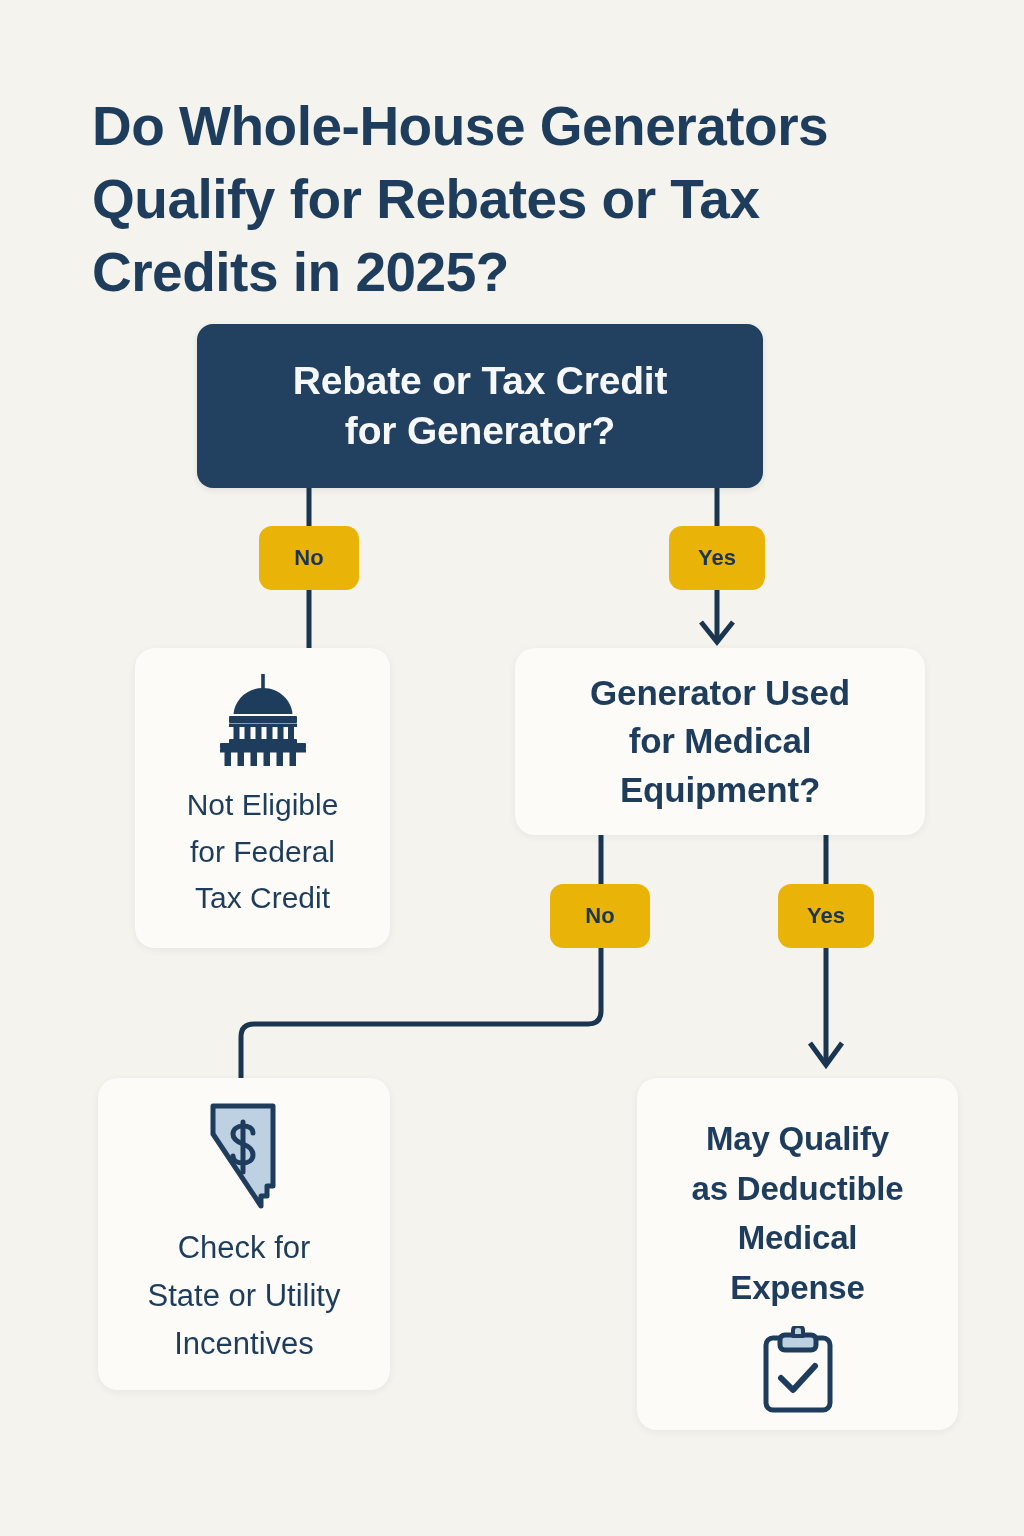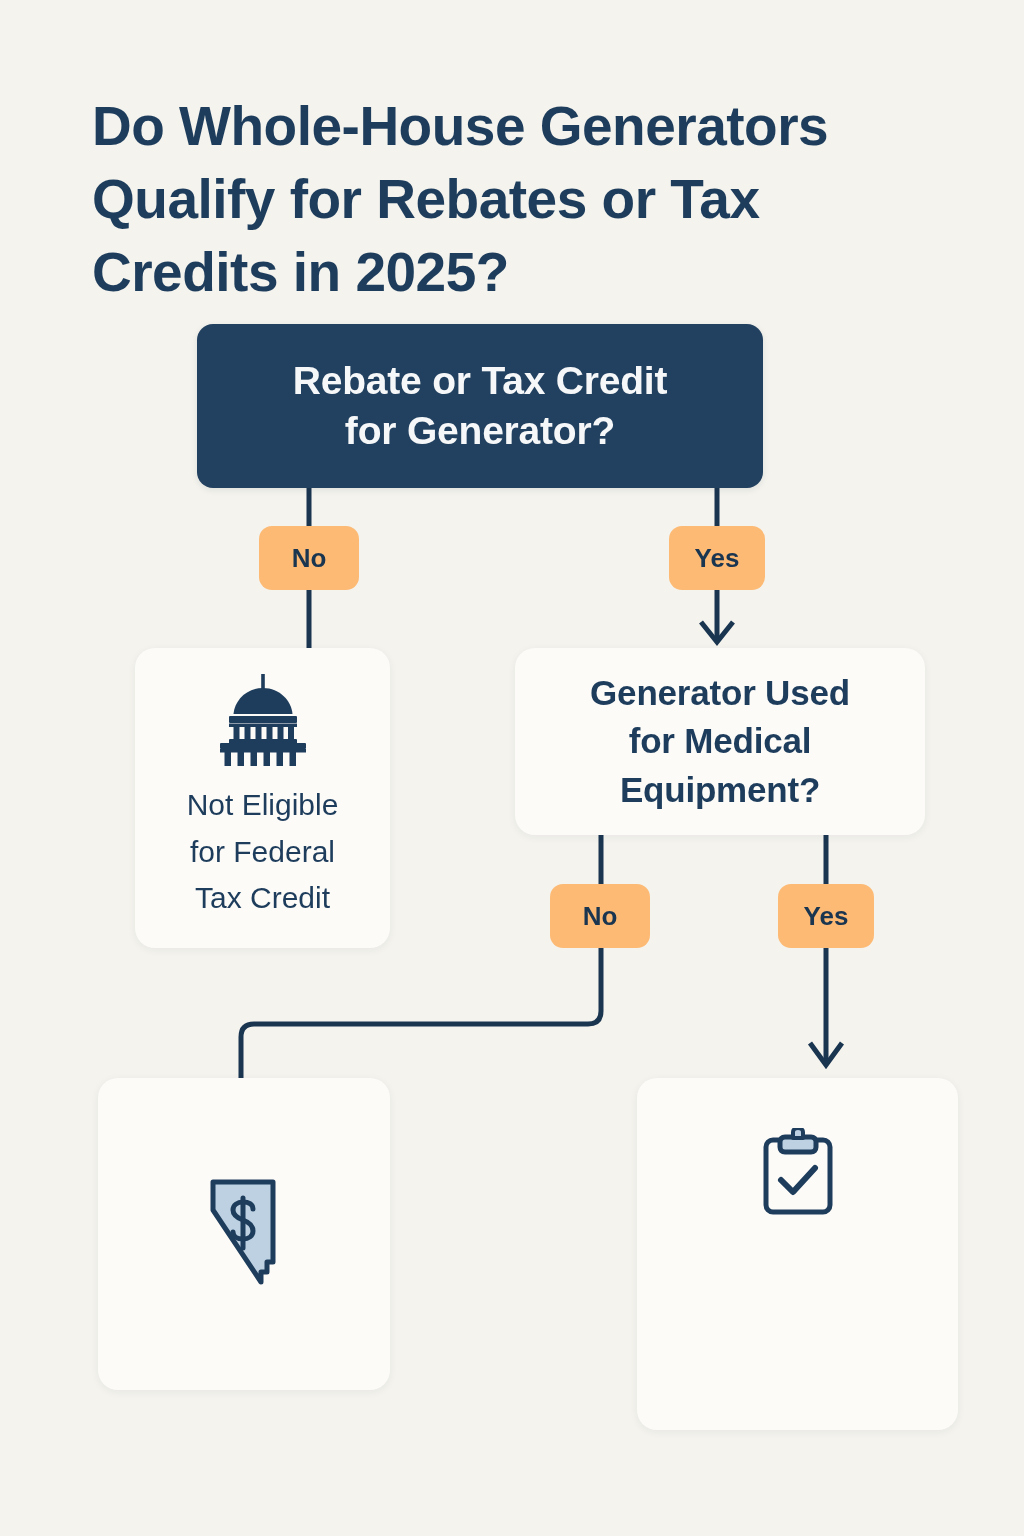--- a/index.html
+++ b/index.html
@@ -77,24 +77,24 @@
 
   .card-medical{ left:637px; top:1078px; width:321px; height:352px; justify-content:flex-start;padding-top:36px;}
   .card-medical .txt{
     color:#1e3d5c;font-size:33px;font-weight:bold;line-height:1.5;
     text-align:center;white-space:pre-line;letter-spacing:-0.2px;
   }
 
   
   .chip{
     position:absolute;
-    background:#fdba74;
+    background:#eab308;
     border-radius:13px;
     color:#1a3550;
-    font-size:26px;font-weight:bold;
+    font-size:22px;font-weight:bold;
     display:flex;align-items:center;justify-content:center;
     box-sizing:border-box;
     z-index:5;
   }
   .chip-no-1 { left:259px; top:526px; width:100px; height:64px; }
   .chip-yes-1{ left:669px; top:526px; width:96px;  height:64px; }
   .chip-no-2 { left:550px; top:884px; width:100px; height:64px; }
   .chip-yes-2{ left:778px; top:884px; width:96px;  height:64px; }
 
   .icon{display:block;}
@@ -174,23 +174,30 @@
   <div class="node card card-state">
     <span class="icon">
       <svg width="98" height="112" viewBox="0 0 98 112" xmlns="http://www.w3.org/2000/svg">
         <path d="M18 6 L78 6 L78 86 L72 86 L72 96 L66 96 L66 106 L18 34 Z" fill="#bdd1e2" stroke="#1e3d5c" stroke-width="5" stroke-linejoin="round"></path>
         <g fill="none" stroke="#1e3d5c" stroke-width="5" stroke-linecap="round">
           <path d="M48 22 L48 72"></path>
           <path d="M58 33 C58 28 53.5 26 48 26 C42.5 26 38 29 38 34 C38 39 42.5 42 48 44 C53.5 46 58 49 58 55 C58 60 53.5 63 48 63 C42.5 63 38 60.5 38 56"></path>
         </g>
       </svg>
     </span>
+    <div class="txt">Check for
+State or Utility
+Incentives</div>
   </div>
 
   <div class="node card card-medical">
+    <div class="txt">May Qualify
+as Deductible
+Medical
+Expense</div>
     <span class="icon" style="margin-top:14px;">
       <svg width="76" height="88" viewBox="0 0 76 88" xmlns="http://www.w3.org/2000/svg">
         <rect x="6" y="12" width="64" height="72" rx="7" fill="#fcfbf8" stroke="#1e3d5c" stroke-width="5"></rect>
         <path d="M25 9 L51 9 C54 9 56 11 56 14 L56 19 C56 22 54 24 51 24 L25 24 C22 24 20 22 20 19 L20 14 C20 11 22 9 25 9 Z" fill="#bdd1e2" stroke="#1e3d5c" stroke-width="5" stroke-linejoin="round"></path>
         <path d="M33 4 C33 1.8 34.8 0 38 0 C41.2 0 43 1.8 43 4 L43 10 L33 10 Z" fill="#bdd1e2" stroke="#1e3d5c" stroke-width="4" stroke-linejoin="round"></path>
         <path d="M21 52 L33 64 L55 40" fill="none" stroke="#1e3d5c" stroke-width="6" stroke-linecap="round" stroke-linejoin="round"></path>
       </svg>
     </span>
   </div>
 

